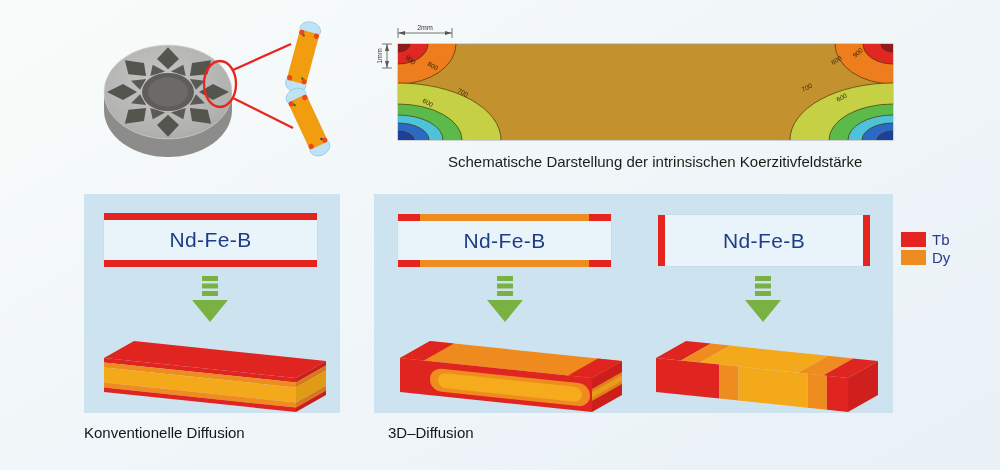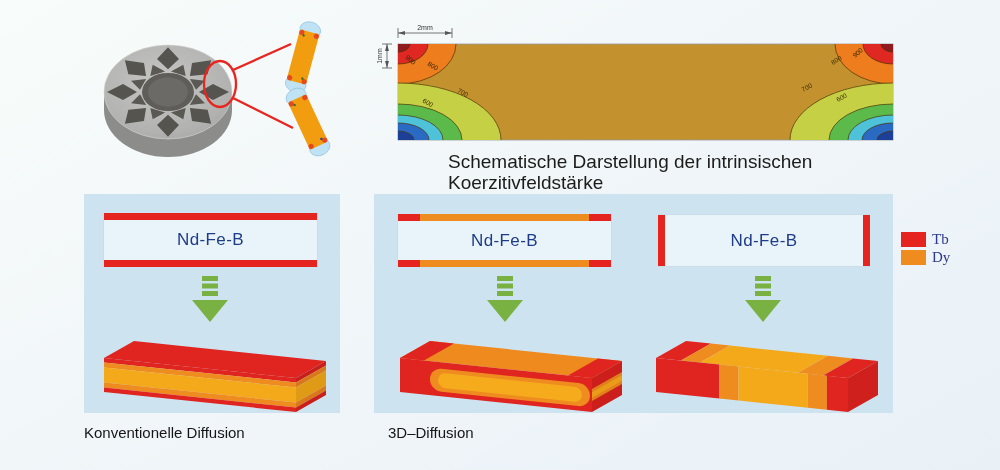--- a/index.html
+++ b/index.html
@@ -1,37 +1,37 @@
 <!DOCTYPE html>
 <html><head>
 <meta charset="utf-8">
 <style>
   html,body{margin:0;padding:0;}
   body{font-family:"Liberation Sans",sans-serif;}
   #stage{position:relative;width:1000px;height:470px;overflow:hidden;
          background:linear-gradient(150deg,#f8fcfa 0%,#f1f6f9 45%,#e9f1f7 100%);}
   .abs{position:absolute;}
   
-  .fig-caption{left:448px;top:151px;width:470px;font-size:19px;line-height:21px;color:#1c1c1a;}
+  .fig-caption{left:448px;top:151px;width:470px;font-size:15px;line-height:21px;color:#1c1c1a;}
   
   .panel{background:#cde4f0;}
   #panel-left{left:84px;top:194px;width:256px;height:219px;}
   #panel-right{left:374px;top:194px;width:519px;height:219px;}
   
   .bar{background:#e9f4fa;border:1px solid #c9dce8;box-sizing:border-box;
        display:flex;align-items:center;justify-content:center;
-       color:#1e3c87;font-size:17px;letter-spacing:.4px;}
+       color:#1e3c87;font-size:21px;letter-spacing:.4px;}
   .stripe-h{position:absolute;left:0;right:0;height:7px;background:#e5231f;}
   .stripe-h.mixed{background:linear-gradient(90deg,#e5231f 0 22px,#ef8c1f 22px calc(100% - 22px),#e5231f calc(100% - 22px) 100%);}
   .stripe-v{position:absolute;top:0;bottom:0;width:7px;background:#e5231f;}
   
   .diff-caption{top:424px;font-size:15px;color:#161616;}
   
   #legend{left:901px;top:232px;}
-  .legend-row{display:flex;align-items:center;margin-bottom:3px;font-family:Liberation Serif, serif;}
+  .legend-row{display:flex;align-items:center;margin-bottom:3px;}
   .legend-swatch{width:25px;height:15px;margin-right:6px;}
   .sw-tb{background:#e5231f;}
   .sw-dy{background:#ef8c1f;}
   .legend-label{font-size:15px;color:#2b3a8c;line-height:15px;}
   svg{display:block;}
   text{font-family:"Liberation Sans",sans-serif;}
 </style>
 </head>
 <body>
 

